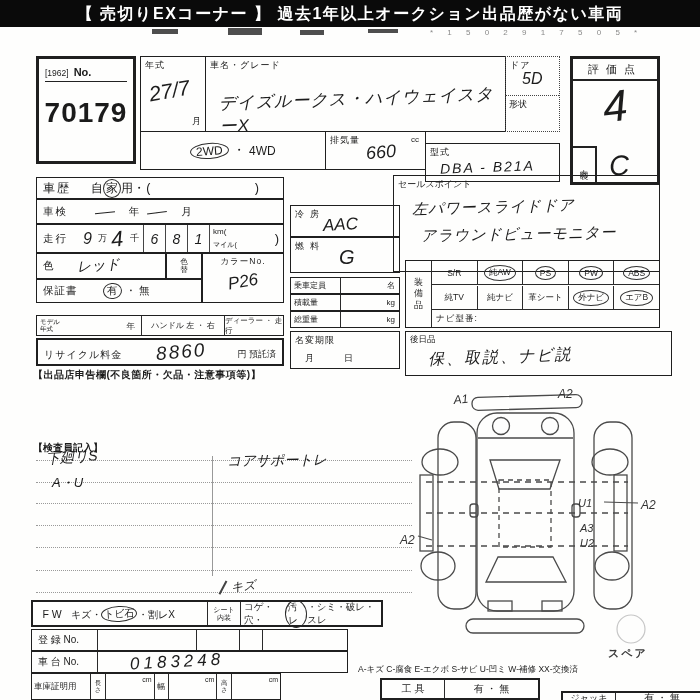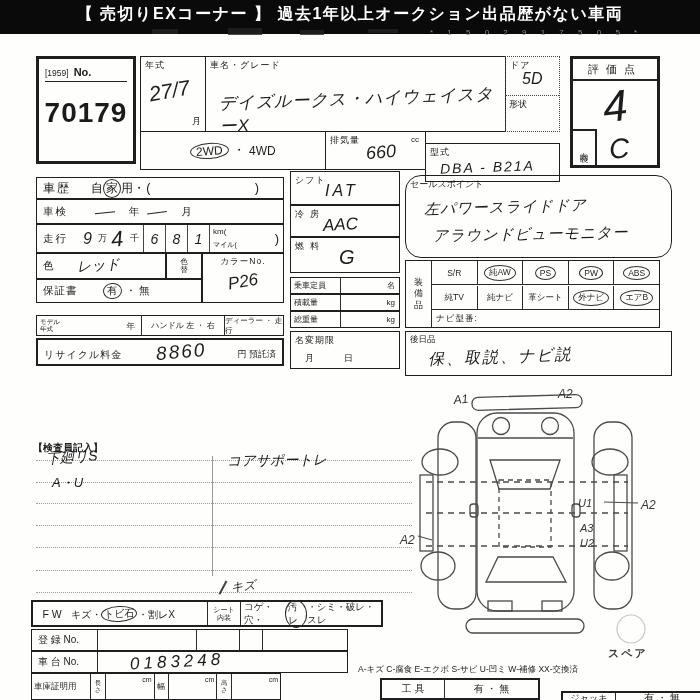--- a/index.html
+++ b/index.html
@@ -9,21 +9,21 @@
   .cell{position:absolute;box-sizing:border-box;border:1.5px solid #1f1f1f;background:transparent;}
   .thick{border-width:3px;}
   .lbl{position:absolute;top:2px;left:4px;font-size:9px;color:#222;letter-spacing:1px;white-space:pre;}
   .hw{font-style:italic;color:#1c1c1c;}
   .pre{white-space:pre;}
   .circ{display:inline-block;border:1.5px solid #2c2c2c;border-radius:50%;padding:0 5px;}
   .circ2{display:inline-block;border:1.4px solid #333;border-radius:50%;padding:1px 4px;}
   .stack{display:flex;flex-direction:column;align-items:center;justify-content:center;line-height:1.05;}
   .dotline{position:absolute;border-top:1.5px dotted #9a9a9a;height:0;}
   .row{display:flex;align-items:center;height:100%;}
-  .banner{position:absolute;left:0;top:0;width:700px;height:34px;background:#0a0a0a;color:#fff;
+  .banner{position:absolute;left:0;top:0;width:700px;height:27px;background:#0a0a0a;color:#fff;
           font-size:16px;font-weight:bold;text-align:center;line-height:27px;letter-spacing:1.5px;}
   .artifact{position:absolute;background:#222;opacity:.8;}
   .digits{position:absolute;left:430px;top:28px;font-size:8px;letter-spacing:6px;color:#8a8a8a;}
   .gridcell{flex:1;border-left:1px solid #2a2a2a;display:flex;align-items:center;justify-content:center;
             font-size:8.5px;height:100%;}
   .gridcell:first-child{border-left:none;}
   .vdiv{position:absolute;top:0;bottom:0;border-left:1px solid #2a2a2a;}
 </style>
 </head>
 <body>
@@ -32,21 +32,21 @@
 
   <div class="banner">【 売切りEXコーナー 】 過去1年以上オークション出品歴がない車両</div>
   <div class="artifact" style="left:152px;top:29px;width:26px;height:5px;"></div>
   <div class="artifact" style="left:228px;top:28px;width:34px;height:7px;"></div>
   <div class="artifact" style="left:300px;top:30px;width:24px;height:5px;"></div>
   <div class="artifact" style="left:368px;top:29px;width:30px;height:4px;"></div>
   <div class="digits">* 1 5 0 2 9 1 7 5 0 5 *</div>
 
   <div class="cell thick" style="left:36px;top:56px;width:100px;height:108px;">
     <div class="abs" style="left:6px;right:6px;top:7px;border-bottom:1.5px solid #222;padding-bottom:3px;display:flex;align-items:baseline;gap:5px;">
-      <span style="font-size:8.5px;">[1959]</span>
+      <span style="font-size:8.5px;">[1962]</span>
       <span style="font-size:11px;font-weight:bold;">No.</span>
     </div>
     <div class="abs" style="left:0;right:0;top:38px;text-align:center;font-size:28px;font-weight:bold;letter-spacing:1px;">70179</div>
   </div>
 
   <div class="cell" style="left:140px;top:56px;width:66px;height:76px;">
     <span class="lbl">年式</span>
     <span class="abs hw" style="left:8px;top:22px;font-size:21px;transform:rotate(-10deg);">27/7</span>
     <span class="abs" style="right:4px;bottom:3px;font-size:9px;">月</span>
   </div>
@@ -56,21 +56,21 @@
     <span class="abs hw" style="left:13px;top:30px;font-size:17px;letter-spacing:1px;transform:rotate(-2deg);">デイズルークス・ハイウェイスターX</span>
   </div>
 
   <div class="abs" style="left:505px;top:56px;width:55px;height:76px;border:1.5px dotted #444;">
     <span class="lbl">ドア</span>
     <span class="abs hw" style="left:16px;top:13px;font-size:16px;">5D</span>
     <div class="abs" style="left:0;right:0;top:38px;border-top:1.5px dotted #444;"></div>
     <span class="abs" style="left:3px;top:41px;font-size:9px;">形状</span>
   </div>
 
-  <div class="cell thick" style="left:570px;top:56px;width:90px;height:112px;">
+  <div class="cell thick" style="left:570px;top:56px;width:90px;height:129px;">
     <div style="height:20px;line-height:20px;text-align:center;font-size:11px;letter-spacing:7px;border-bottom:2px solid #222;">評価点</div>
     <div class="abs hw" style="left:0;right:0;top:22px;text-align:center;font-size:44px;transform:rotate(-6deg);">4</div>
     <div class="abs stack" style="left:0;bottom:0;width:24px;height:36px;border-top:2px solid #222;border-right:2px solid #222;font-size:8.5px;">
       <span style="writing-mode:vertical-rl;letter-spacing:2px;">内装</span>
     </div>
     <div class="abs hw" style="left:36px;bottom:0px;font-size:28px;transform:rotate(-4deg);">C</div>
   </div>
 
   <div class="cell" style="left:140px;top:131px;width:186px;height:39px;">
     <div class="row" style="justify-content:center;font-size:12px;gap:4px;">
@@ -164,25 +164,22 @@
       <span style="flex:1;height:100%;border-left:1px solid #2a2a2a;display:flex;align-items:center;justify-content:center;font-size:7.5px;">ディーラー ・ 走行</span>
     </div>
   </div>
 
   <div class="cell" style="left:36px;top:338px;width:248px;height:28px;border-width:2px;">
     <span class="abs" style="left:6px;top:8px;font-size:10px;letter-spacing:1px;">リサイクル料金</span>
     <span class="abs hw" style="left:118px;top:1px;font-size:19px;letter-spacing:2px;transform:rotate(-5deg);">8860</span>
     <span class="abs" style="right:6px;top:8px;font-size:9px;">円 預託済</span>
   </div>
 
-
-  <div class="cell" style="left:290px;top:171px;width:110px;height:34px;">
-    <span class="lbl">シフト</span>
-    <span class="abs hw" style="left:34px;top:10px;font-size:16px;letter-spacing:3px;">IAT</span>
-  </div>
+  <div class="abs" style="left:33px;top:368px;font-size:10px;font-weight:bold;letter-spacing:.5px;">【出品店申告欄(不良箇所・欠品・注意事項等)】</div>
+
   <div class="cell" style="left:290px;top:205px;width:110px;height:32px;">
     <span class="lbl" style="letter-spacing:6px;">冷房</span>
     <span class="abs hw" style="left:32px;top:9px;font-size:17px;transform:rotate(-3deg);">AAC</span>
   </div>
   <div class="cell" style="left:290px;top:237px;width:110px;height:36px;">
     <span class="lbl" style="letter-spacing:6px;">燃料</span>
     <span class="abs hw" style="left:48px;top:8px;font-size:20px;">G</span>
   </div>
   <div class="cell" style="left:290px;top:277px;width:110px;height:17px;">
     <div class="row">
@@ -200,21 +197,21 @@
     <div class="row">
       <span style="width:46px;border-right:1.5px solid #2a2a2a;height:100%;display:flex;align-items:center;padding-left:3px;font-size:8px;">総重量</span>
       <span style="flex:1;text-align:right;padding-right:4px;font-size:8px;">kg</span>
     </div>
   </div>
   <div class="cell" style="left:290px;top:331px;width:110px;height:38px;">
     <span class="lbl">名変期限</span>
     <span class="abs pre" style="left:14px;bottom:3px;font-size:9px;">月            日</span>
   </div>
 
-  <div class="cell" style="left:405px;top:175px;width:267px;height:83px;border-radius:16px;">
+  <div class="cell" style="left:393px;top:175px;width:267px;height:97px;">
     <span class="lbl" style="letter-spacing:0;">セールスポイント</span>
     <div class="abs hw" style="left:18px;top:22px;font-size:15px;letter-spacing:1px;transform:rotate(-1.5deg);">左パワースライドドア</div>
     <div class="abs hw" style="left:27px;top:49px;font-size:15px;letter-spacing:1px;transform:rotate(-1deg);">アラウンドビューモニター</div>
   </div>
 
   <div class="cell" style="left:405px;top:260px;width:255px;height:68px;">
     <div class="abs stack" style="left:0;top:0;bottom:0;width:26px;border-right:1.5px solid #2a2a2a;font-size:9px;gap:2px;">
       <span>装</span>
       <span>備</span>
       <span>品</span>

